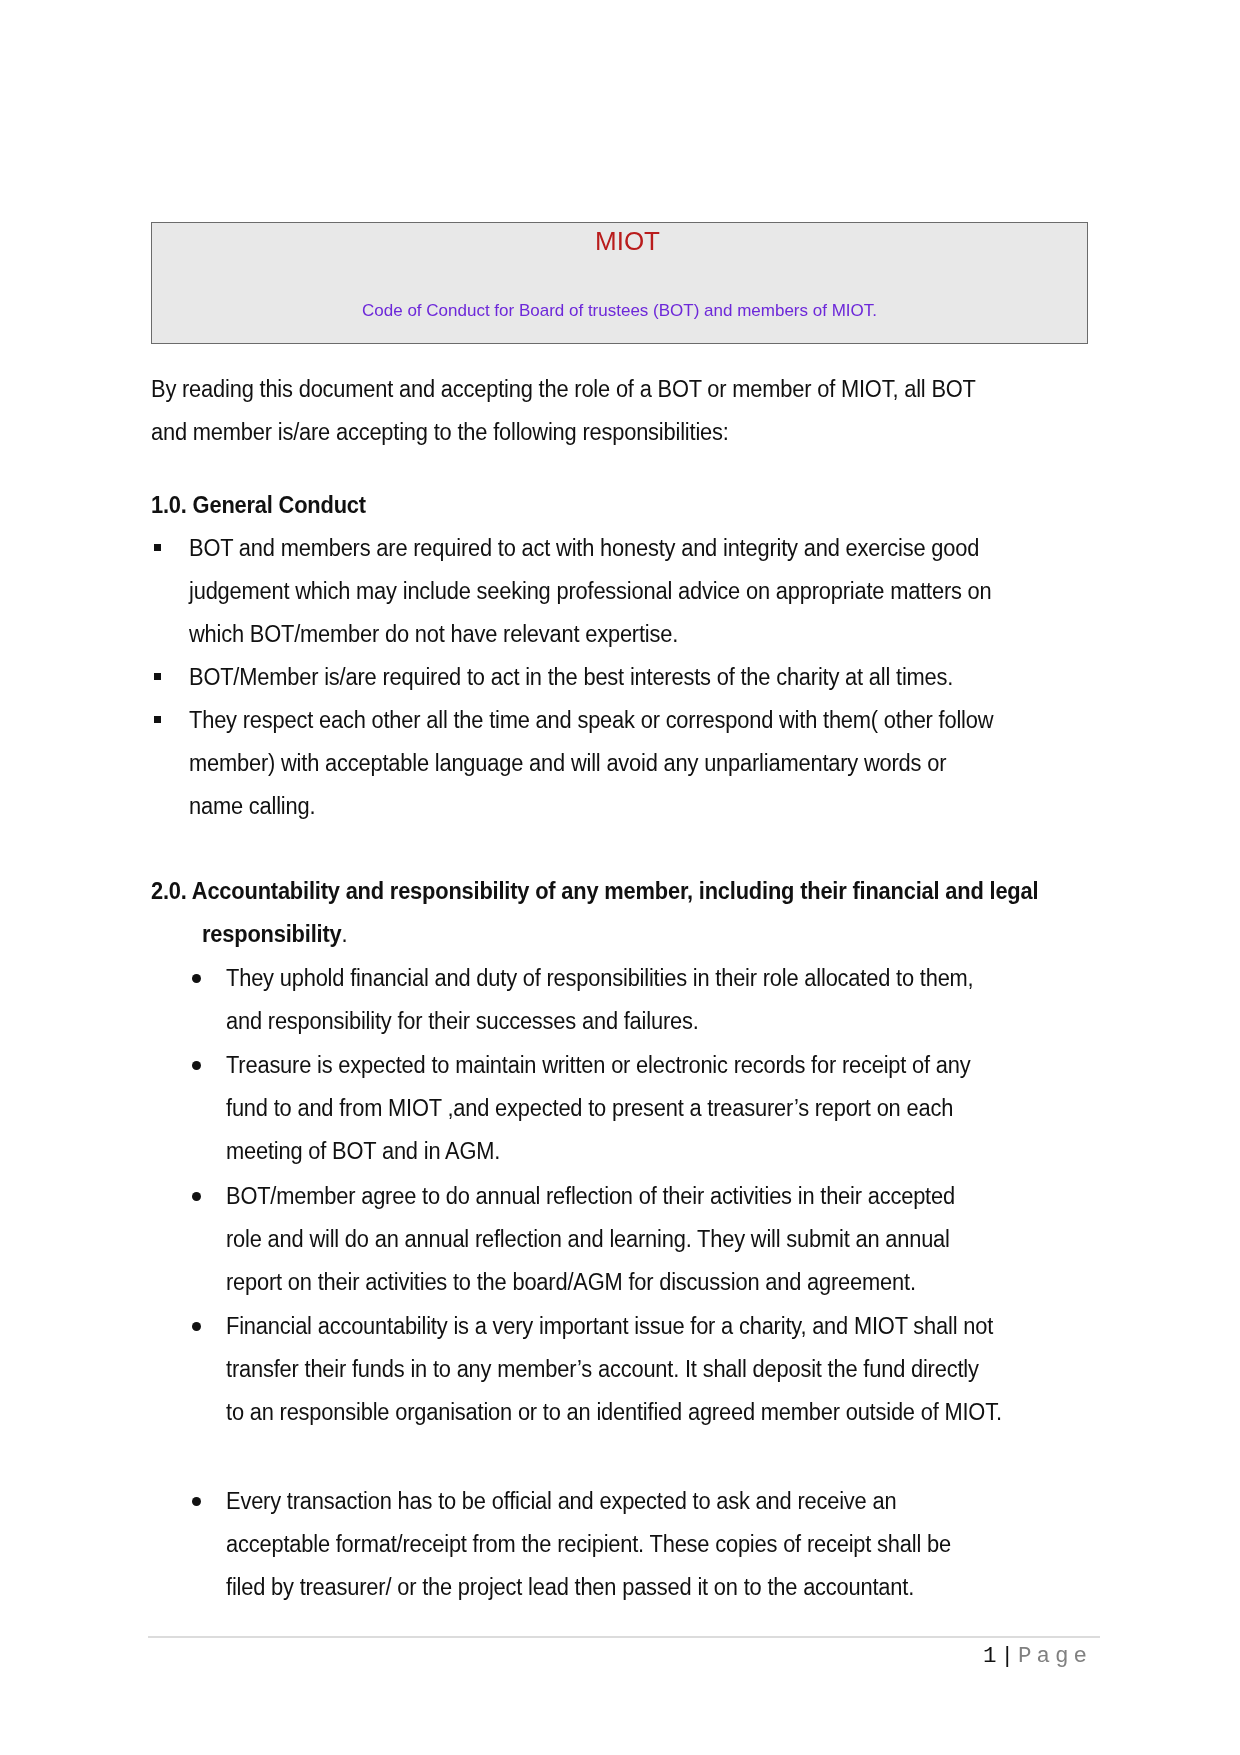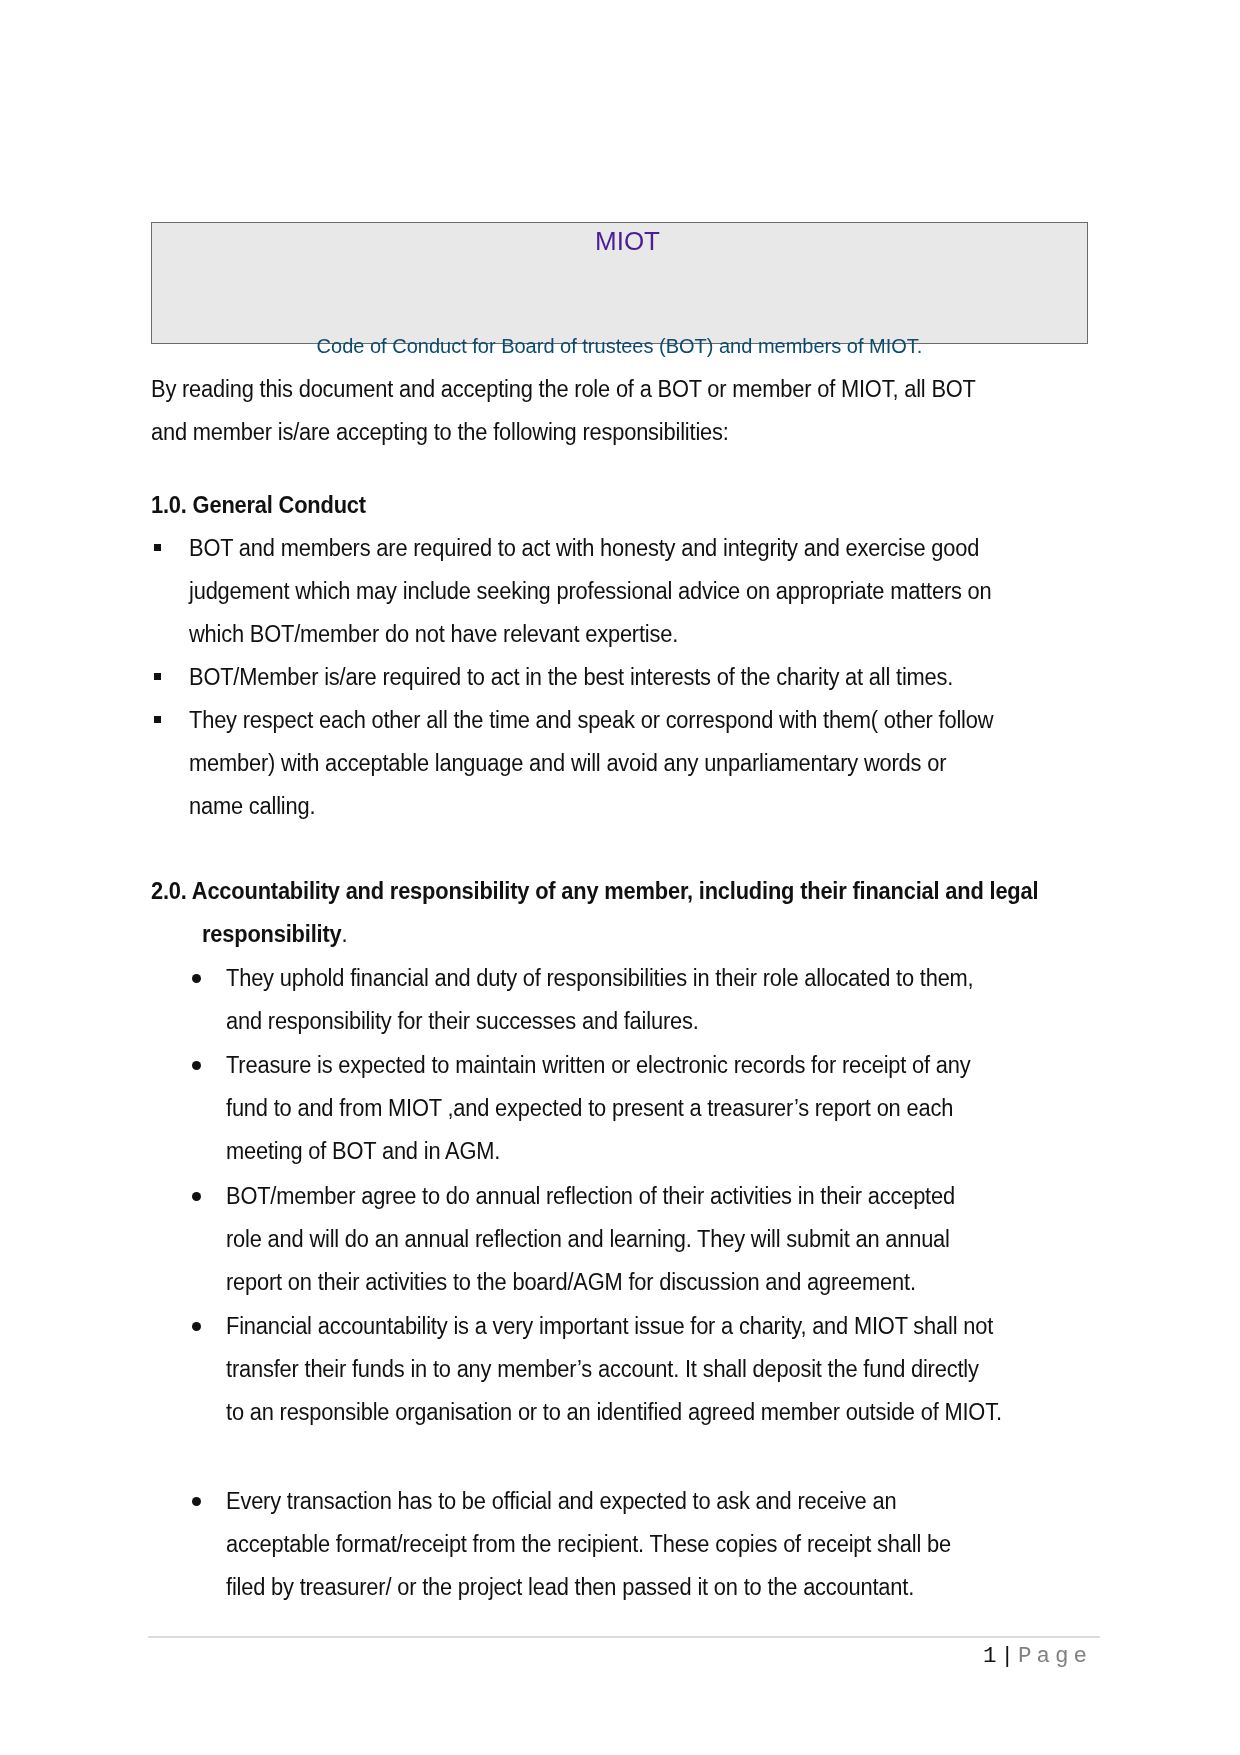--- a/index.html
+++ b/index.html
@@ -2,23 +2,23 @@
 <html><head>
 <meta charset="utf-8">
 <style>
   html, body { margin:0; padding:0; background:#ffffff; }
   body { width:1240px; height:1755px; position:relative; overflow:hidden;
          font-family:"Liberation Sans Narrow","Liberation Sans", sans-serif; color:#111; }
   .page { position:absolute; left:0; top:0; width:1240px; height:1755px; }
   .title-box { position:absolute; left:151px; top:222px; width:937px; height:122px;
                background:#e8e8e8; border:1.5px solid #6b6b6b; box-sizing:border-box; }
   .title-main { position:absolute; left:0; right:0; top:3px; text-align:center;
-                font-family:"Liberation Sans", sans-serif; font-size:26px; color:#4c1d95; transform:translateX(8px); }
+                font-family:"Liberation Sans", sans-serif; font-size:26px; color:#b91c1c; transform:translateX(8px); }
   .title-sub { position:absolute; left:0; right:0; top:78px; text-align:center;
-               font-family:"Liberation Sans", sans-serif; font-size:20px; color:#0c4a6e;margin-top:34px; }
+               font-family:"Liberation Sans", sans-serif; font-size:17px; color:#6d28d9; }
   .txt { position:absolute; font-size:23.5px; letter-spacing:-0.2px; white-space:nowrap; line-height:30px;
          transform-origin:left center; transform:scaleX(0.93); }
   .bold { font-weight:bold; }
   .sq { position:absolute; width:7px; height:7px; background:#111; }
   .dot { position:absolute; width:9px; height:9px; border-radius:50%; background:#111; }
   .footer-line { position:absolute; left:148px; top:1636px; width:952px; height:1.5px; background:#dcdcdc; }
   .footer { position:absolute; top:1643px; right:148px; font-family:Liberation Mono, monospace; font-size:22.5px; white-space:nowrap; }
   .footer .num { color:#111; }
   .footer .sep { color:#111; margin:0 4px; }
   .footer .pg { color:#808080; letter-spacing:5px; }

